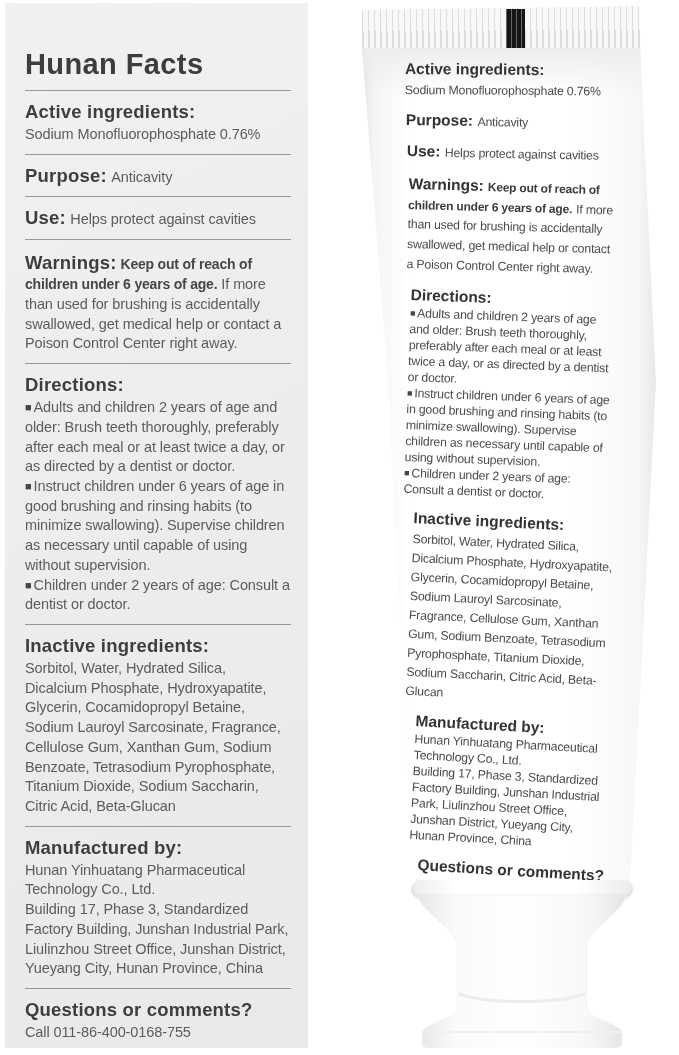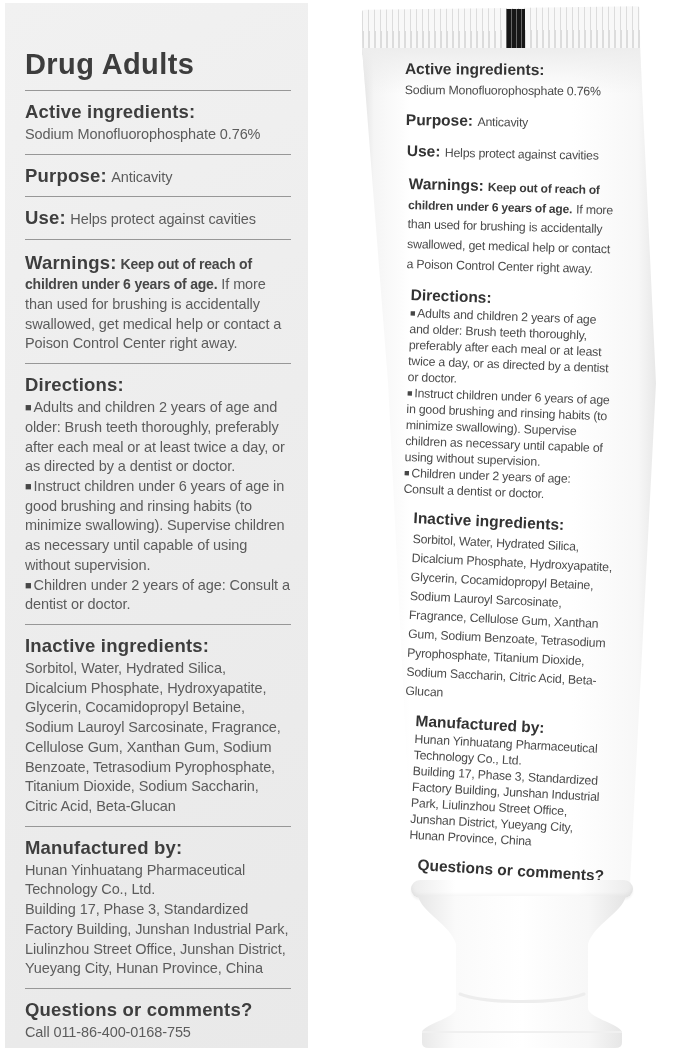--- a/index.html
+++ b/index.html
@@ -75,21 +75,21 @@
     border-radius:9px; box-shadow:0 2px 2px rgba(0,0,0,.05), inset 0 -3px 4px rgba(0,0,0,.05);
   }
   .tube-cap { position:absolute; left:53px; top:888px; }
 </style>
 </head>
 <body>
 
 <div class="stage">
 
   <section class="label-panel">
-    <h1 class="title">Drug Adults</h1>
+    <h1 class="title">Hunan Facts</h1>
     <hr class="divider">
 
     <div>
       <span class="h hb">Active ingredients:</span>
       <span class="b">Sodium Monofluorophosphate 0.76%</span>
     </div>
     <hr class="divider">
 
     <div>
       <span class="h">Purpose:</span>

